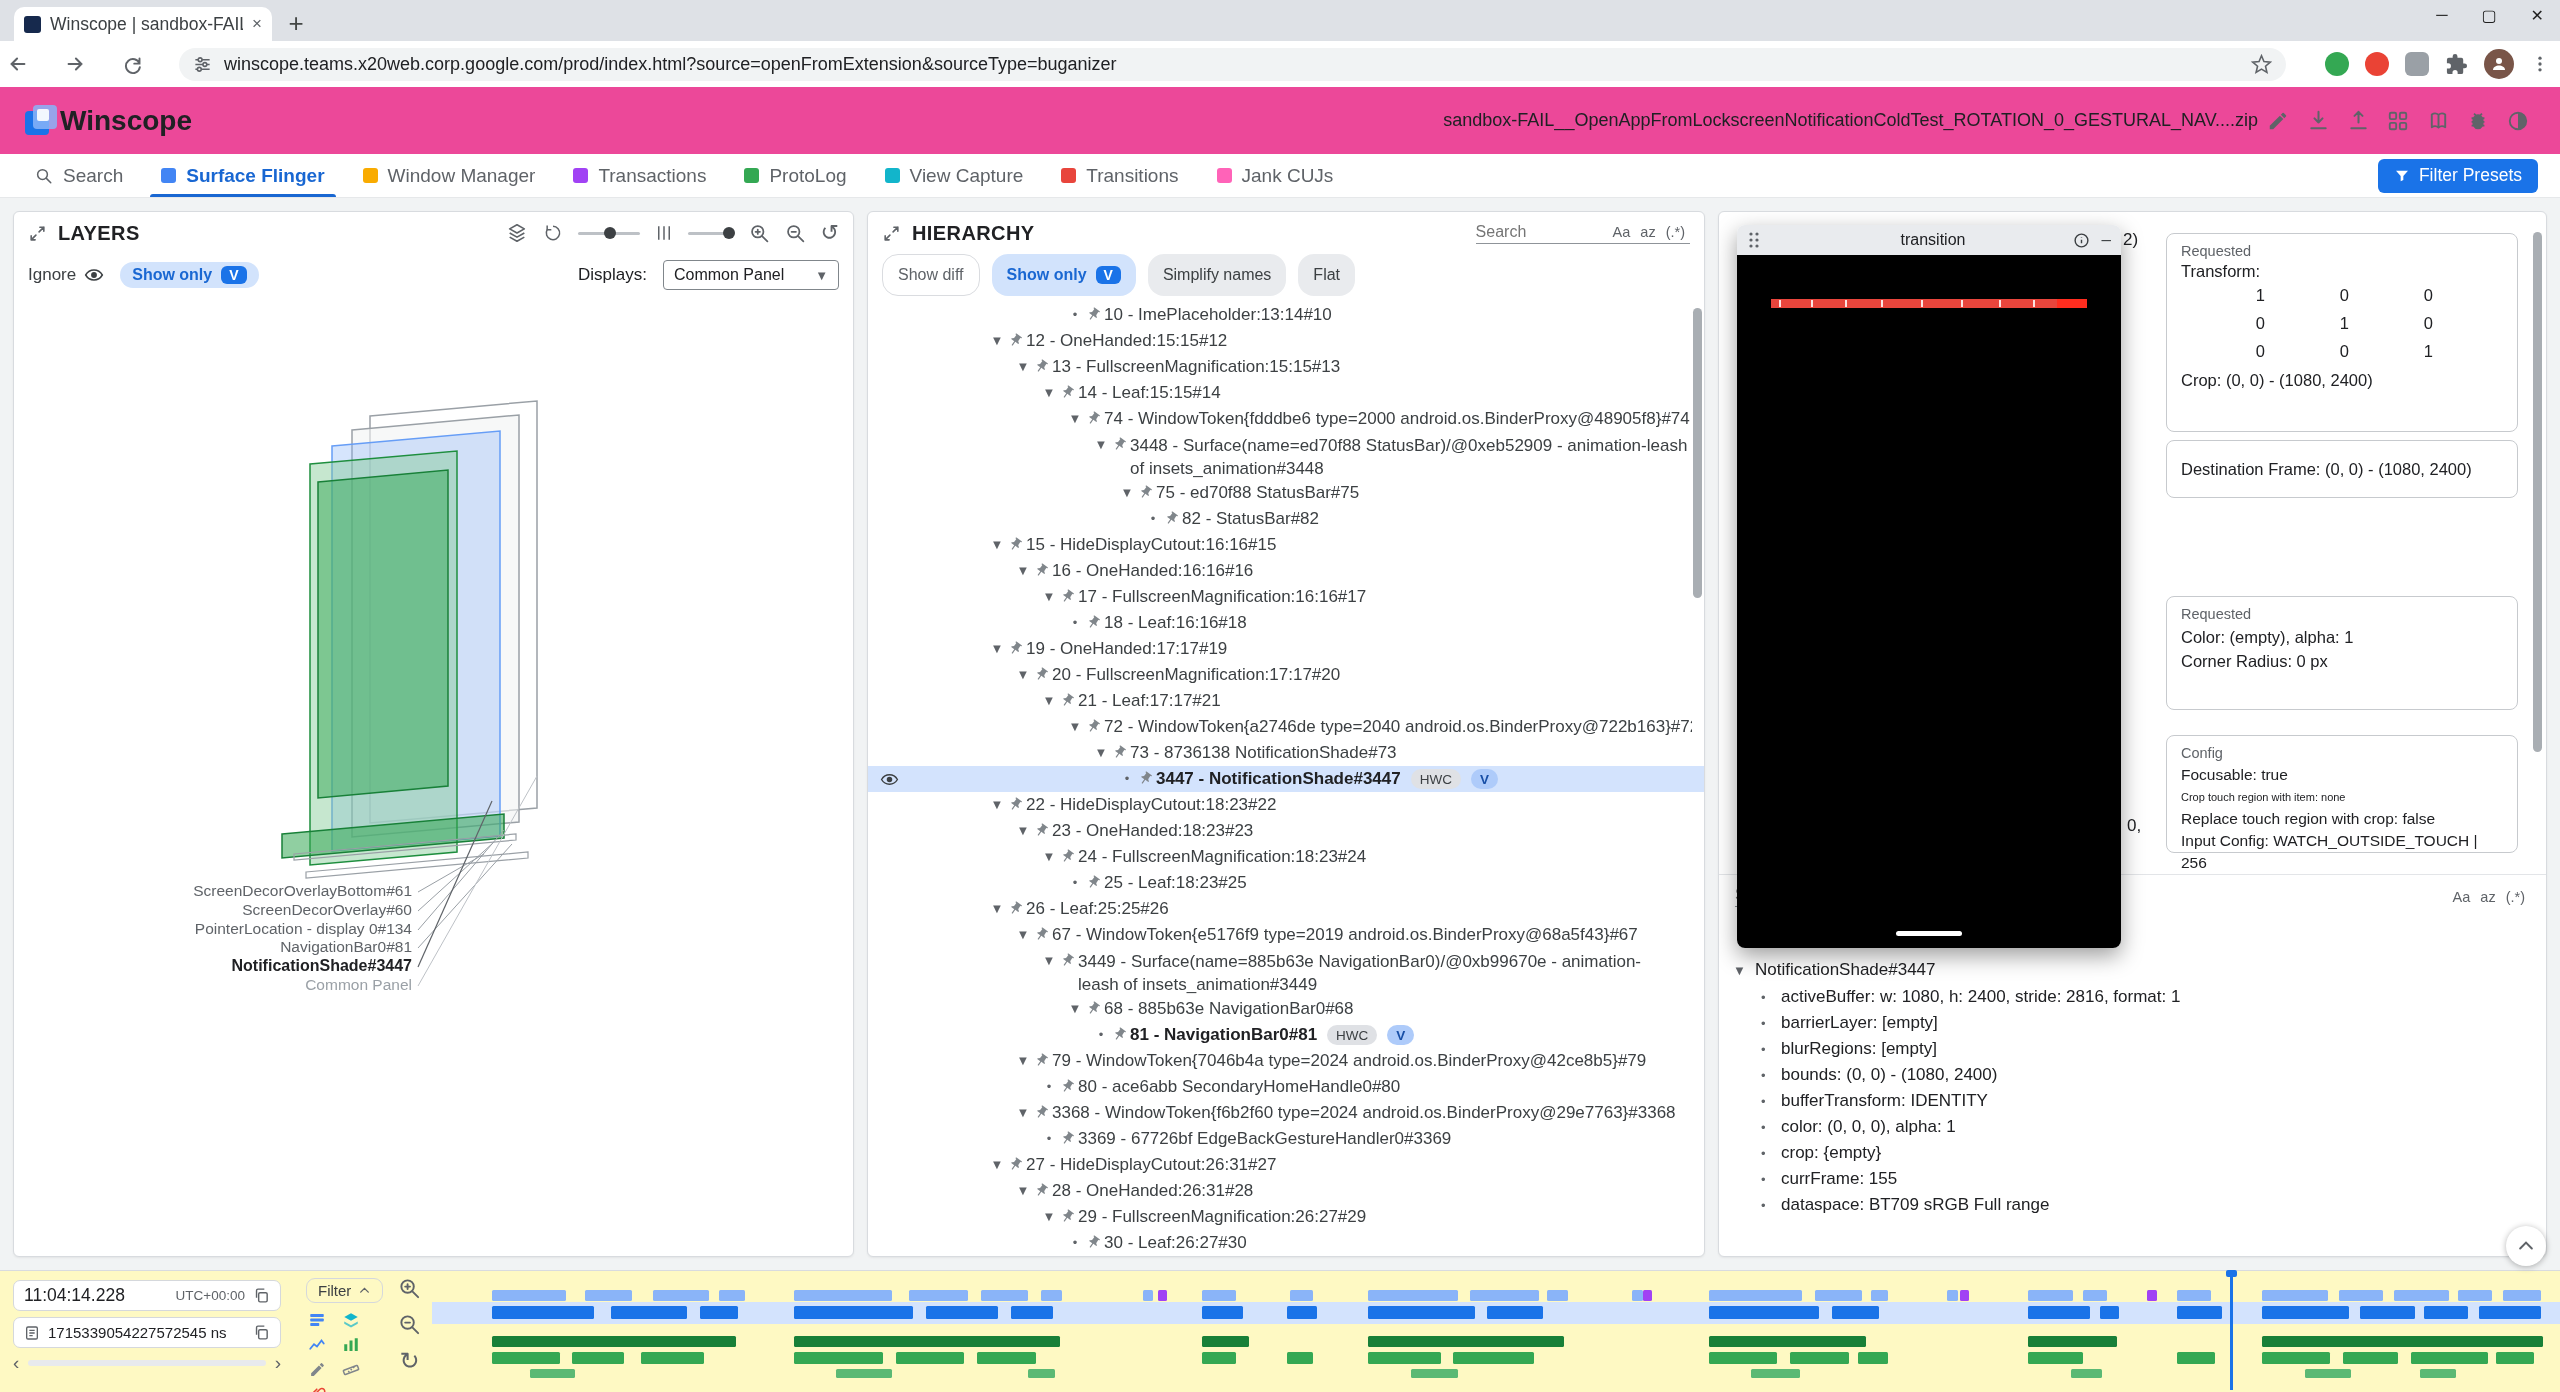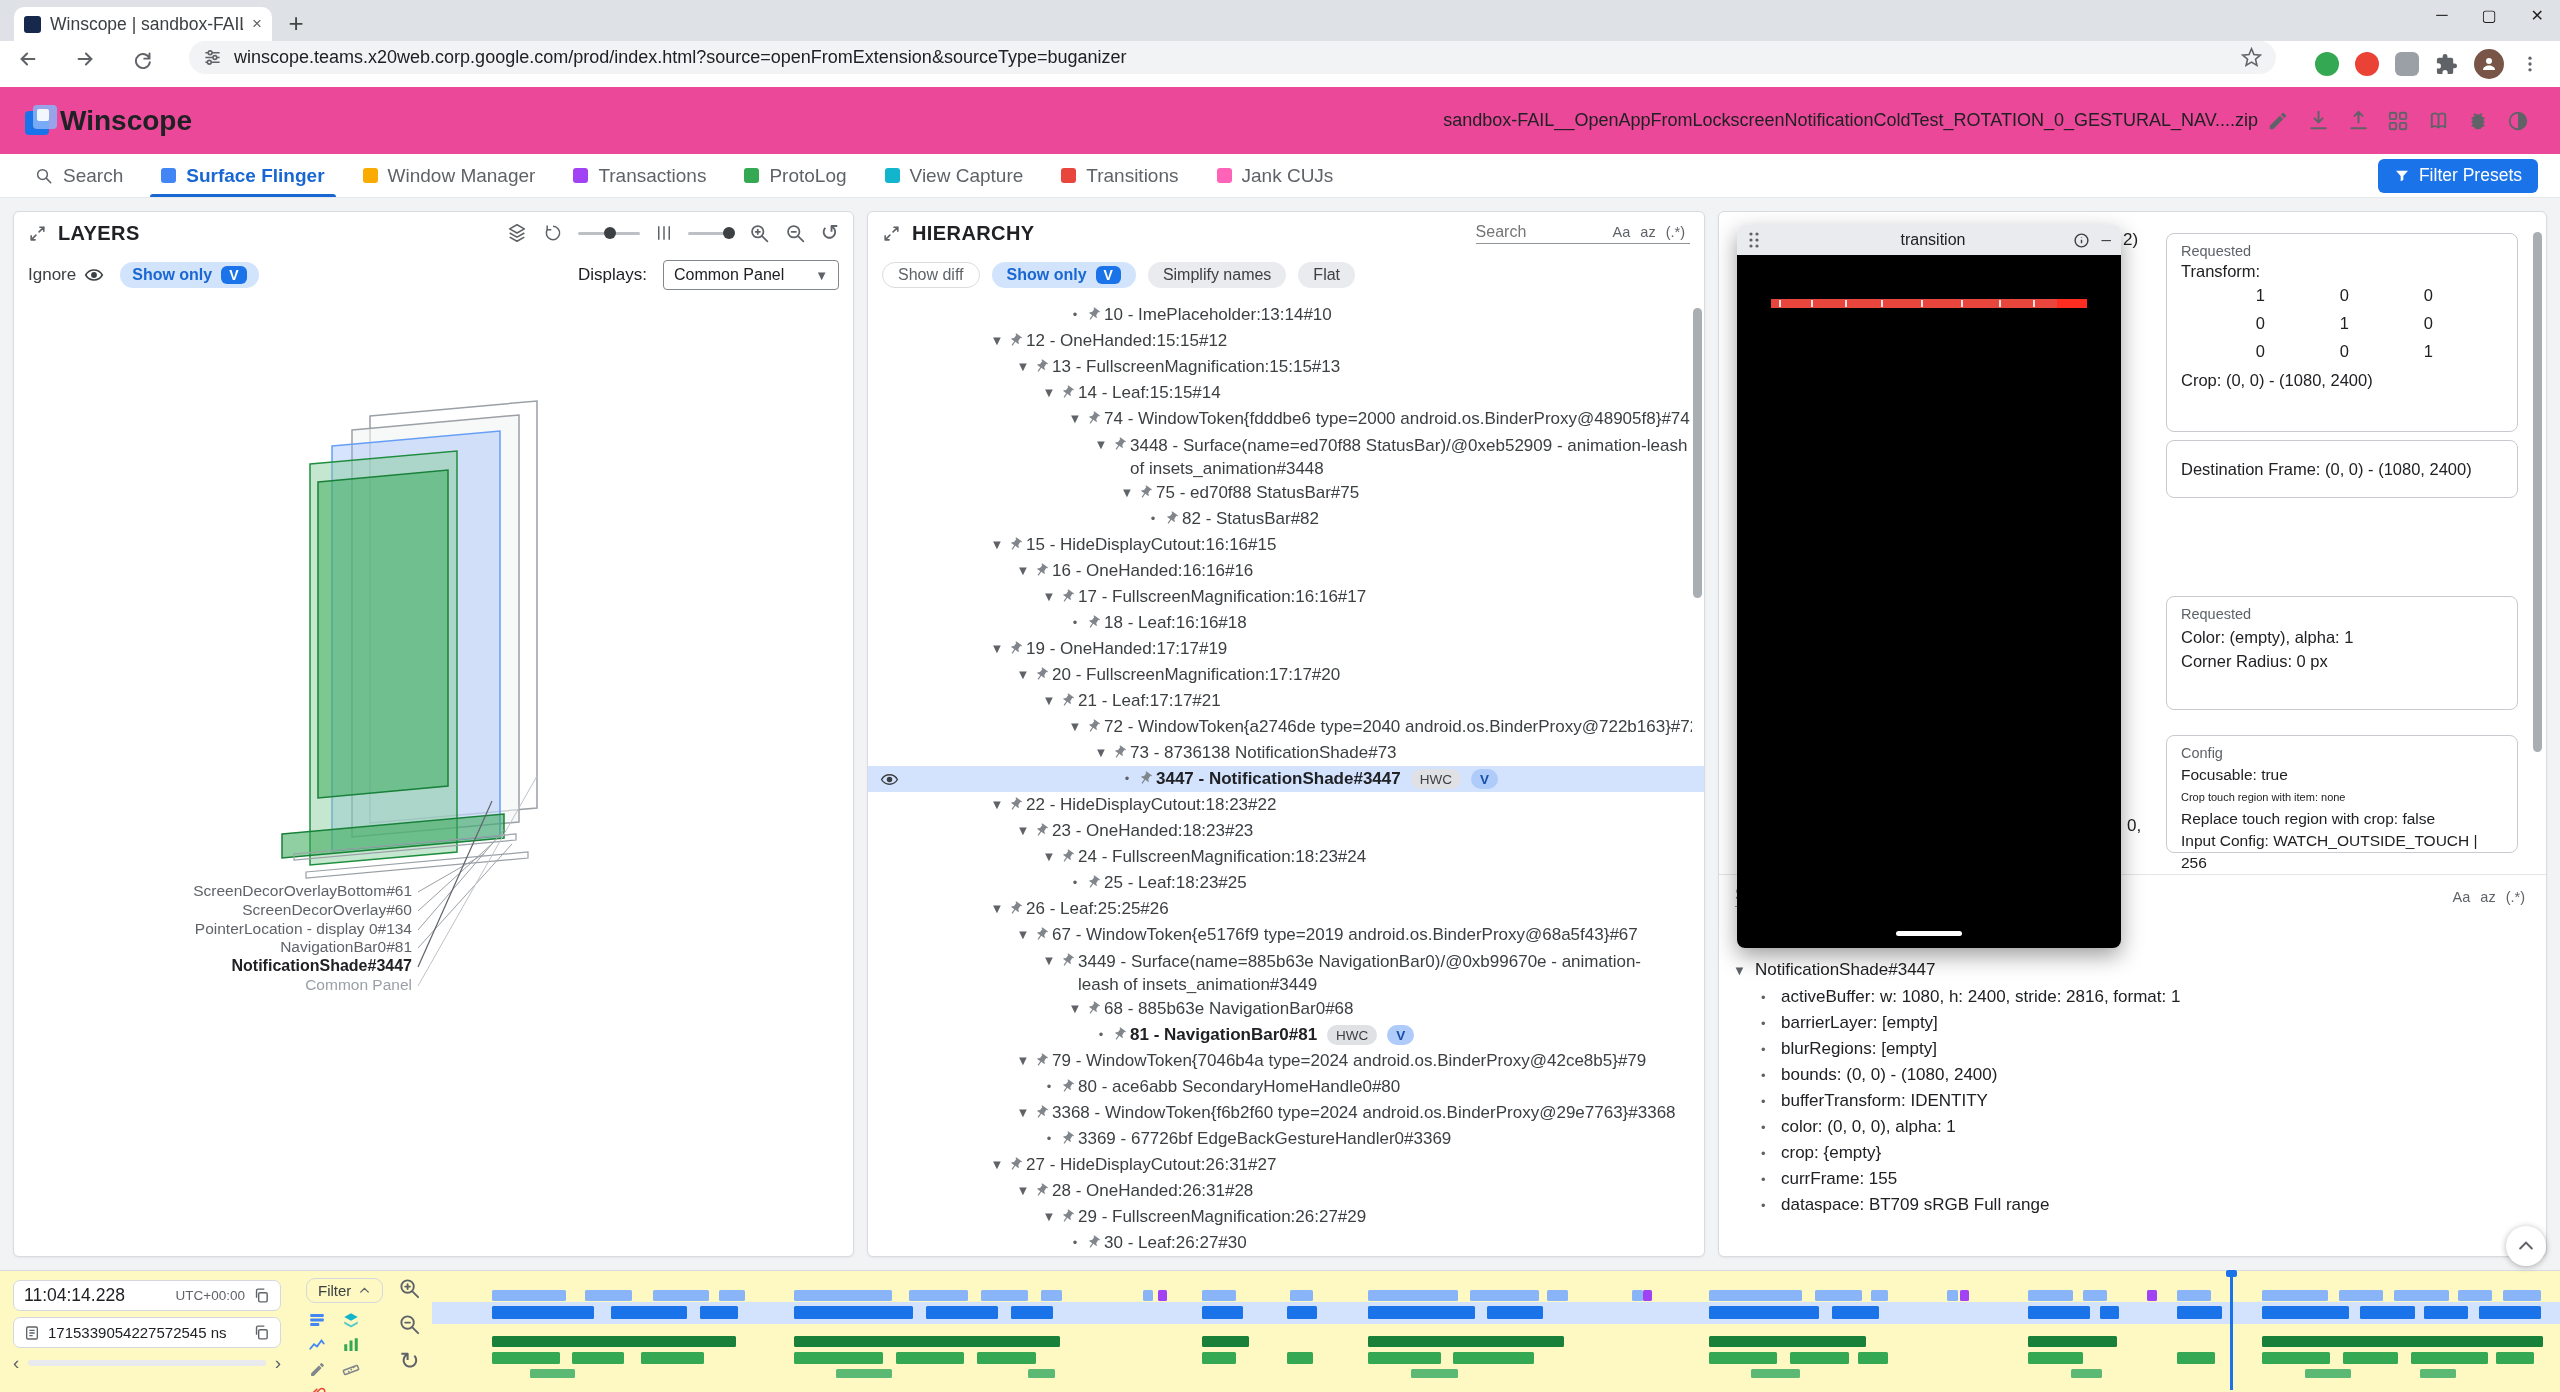--- a/index.html
+++ b/index.html
@@ -8,21 +8,21 @@
     font-family:"Liberation Sans",sans-serif;color:#202124}
 
   
   .tabstrip{height:41px;background:#dee1e6;display:flex;align-items:flex-end;padding-left:14px;position:relative}
   .btab{width:258px;height:34px;background:#fff;border-radius:10px 10px 0 0;display:flex;align-items:center;padding:0 10px;gap:9px}
   .favicon{width:17px;height:17px;background:#16294d;border-radius:3px;flex:none}
   .btab-title{font-size:17.5px;color:#3c4043;flex:1;white-space:nowrap;overflow:hidden}
   .btab-close{font-size:17px;color:#5f6368;flex:none}
   .newtab{width:32px;height:32px;display:flex;align-items:center;justify-content:center;font-size:26px;color:#444746;margin:0 0 2px 8px}
   .wincontrols{position:absolute;right:16px;top:6px;display:flex;gap:34px;color:#1f1f1f;font-size:16px}
-  .toolbar{height:46px;background:#fff;display:flex;padding:0 10px;gap:21px}
+  .toolbar{height:46px;background:#fff;display:flex;align-items:center;padding:0 0;gap:21px}
   .navbtn{width:36px;height:36px;display:flex;align-items:center;justify-content:center;border-radius:50%}
   .omnibox{flex:1;height:33px;background:#f1f3f4;border-radius:17px;display:flex;align-items:center;padding:0 14px;gap:12px;margin:0 8px}
   .url{font-size:18px;color:#202124;white-space:nowrap;overflow:hidden;flex:1}
   .exticons{display:flex;align-items:center;gap:16px;padding:0 10px}
   .dot{width:24px;height:24px;border-radius:50%}
   .avatar{width:30px;height:30px;border-radius:50%;background:#795548;display:flex;align-items:center;justify-content:center}
 
   
   .appheader{height:67px;background:#ec4899;display:flex;align-items:center;padding:0 22px;gap:0}
   .appname{font-size:28px;font-weight:700;color:#202124}
@@ -60,21 +60,21 @@
   .lcanvas{position:relative;flex:1;overflow:hidden}
   .llabel{position:absolute;left:0;width:398px;text-align:right;font-size:15.5px;color:#5f6368;white-space:nowrap}
   .llabel.bold{color:#202124;font-weight:700;font-size:16px}
   .llabel.muted{color:#9aa0a6}
 
   
   .hsearch{display:flex;align-items:center;border-bottom:1px solid #8f9499;margin-left:auto;padding-bottom:2px}
   .hsearch input{border:none;outline:none;background:transparent;font-size:16px;width:132px;font-family:inherit;color:#202124}
   .mini-ico{font-size:14.5px;color:#5f6368;padding:0 5px;white-space:nowrap}
   .hchips{height:42px;display:flex;align-items:center;gap:12px;padding:0 14px;flex:none}
-  .chipbtn{height:26px;padding:0 15px;border-radius:16px;font-size:16px;display:flex;align-items:center;background:#e9ebee;color:#3c4043;border:none;gap:9px;font-family:inherit;white-space:nowrap}
+  .chipbtn{height:42px;padding:0 15px;border-radius:16px;font-size:16px;display:flex;align-items:center;background:#e9ebee;color:#3c4043;border:none;gap:9px;font-family:inherit;white-space:nowrap}
   .chipbtn.outline{background:#fff;border:1px solid #dadce0;color:#5f6368}
   .chipbtn.blue{background:#d2e3fc;color:#1967d2;font-weight:600}
   .htree{flex:1;position:relative;overflow:hidden;padding-top:6px}
   .hrow{position:relative;display:flex;align-items:flex-start;min-height:26px;padding-right:12px;font-size:17px;color:#3c4043}
   .hrow .tgl{width:22px;flex:none;color:#5f6368;font-size:13px;text-align:center;line-height:26px}
   .hrow .pinwrap{flex:none;margin:5px 3px 0 0}
   .hrow .lbl{white-space:nowrap;overflow:hidden;line-height:26px}
   .hrow.wrap .lbl{white-space:normal;line-height:23px;padding-top:2px;max-width:590px}
   .hrow.hl{background:#d3e3fd}
   .hrow.bold .lbl{font-weight:700;color:#202124}

